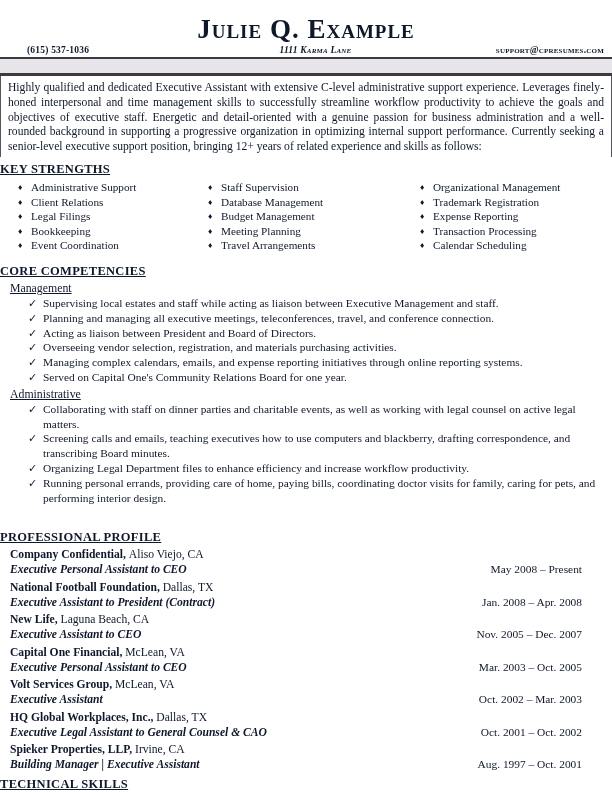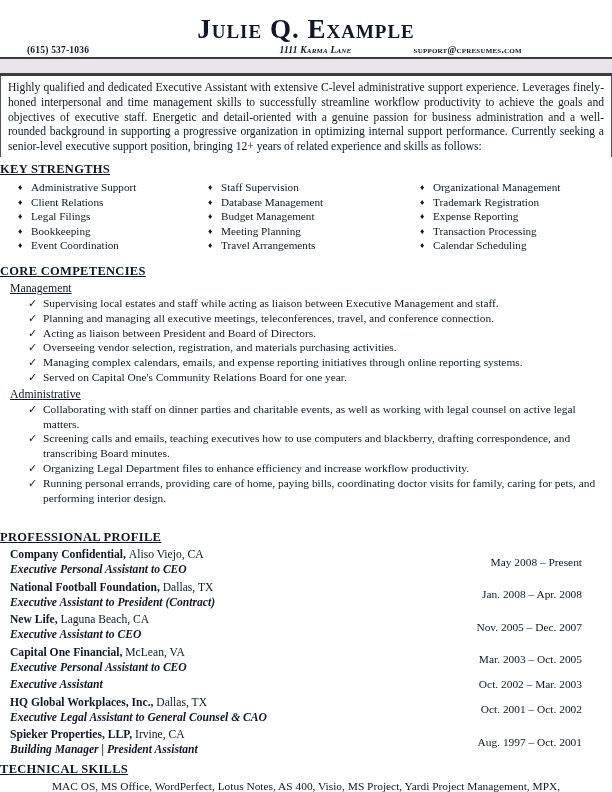--- a/index.html
+++ b/index.html
@@ -14,21 +14,21 @@
     font-size:27px; line-height:30px; letter-spacing:1px; padding-top:14px;
   }
   .contact-row {
     display:flex; justify-content:space-between; align-items:baseline;
     font-variant:small-caps; font-weight:bold; font-size:9.5px;
     padding:1px 8px 2px 8px; letter-spacing:0.2px;
   }
   .contact-row > span { white-space:nowrap; }
   .contact-left  { width:33%; text-align:left;margin-left:19px; }
   .contact-center{ width:34%; text-align:center;font-style:italic; }
-  .contact-right { width:33%; text-align:left; }
+  .contact-right { width:33%; text-align:right; }
   .rule-band { height:14px; border-top:2.5px solid #3c3c40; border-bottom:3px solid #3c3c40; }
   
   .summary-box {
     border-left:1.5px solid #55555a; border-right:1.5px solid #55555a;
     padding:5px 7px 2px 7px; font-size:11.6px; line-height:14.8px;
     text-align:justify;
   }
   
   .section-heading {
     font-weight:bold; font-size:12.5px;
@@ -51,21 +51,21 @@
     line-height:15px; margin-left:10px; margin-top:2px;
   }
   .cc-item {
     display:flex; margin-left:28px; padding-right:14px;
     font-size:11.4px; line-height:14.8px;
   }
   .cc-check { width:15px; flex:none; font-size:11px; }
   
   .pp-list { margin-top:2px; }
   .pp-entry {
-    display:flex; justify-content:space-between; align-items:center;
+    display:flex; justify-content:space-between; align-items:flex-end;
     padding:0 30px 0 10px; margin-bottom:2.5px;
   }
   .pp-left { font-size:11.6px; line-height:15px; }
   .pp-company { font-weight:bold; }
   .pp-location { font-weight:normal; }
   .pp-title { font-weight:bold; font-style:italic; }
   .pp-dates { font-size:11.4px; line-height:15px; white-space:nowrap; }
   
   .tech-text {
     text-align:center; font-size:11.4px; line-height:15px;
@@ -228,35 +228,36 @@
       </div>
       <div class="pp-entry">
         <div class="pp-left">
           <div><span class="pp-company">Capital One Financial, </span><span class="pp-location">McLean, VA</span></div>
           <div class="pp-title">Executive Personal Assistant to CEO</div>
         </div>
         <div class="pp-dates">Mar. 2003 – Oct. 2005</div>
       </div>
       <div class="pp-entry">
         <div class="pp-left">
+          <div><span class="pp-company">Volt Services Group, </span><span class="pp-location">McLean, VA</span></div>
           <div class="pp-title">Executive Assistant</div>
         </div>
         <div class="pp-dates">Oct. 2002 – Mar. 2003</div>
       </div>
       <div class="pp-entry">
         <div class="pp-left">
           <div><span class="pp-company">HQ Global Workplaces, Inc., </span><span class="pp-location">Dallas, TX</span></div>
           <div class="pp-title">Executive Legal Assistant to General Counsel &amp; CAO</div>
         </div>
         <div class="pp-dates">Oct. 2001 – Oct. 2002</div>
       </div>
       <div class="pp-entry">
         <div class="pp-left">
           <div><span class="pp-company">Spieker Properties, LLP, </span><span class="pp-location">Irvine, CA</span></div>
-          <div class="pp-title">Building Manager | President Assistant</div>
+          <div class="pp-title">Building Manager | Executive Assistant</div>
         </div>
         <div class="pp-dates">Aug. 1997 – Oct. 2001</div>
       </div>
     </div>
 
   <div class="section-heading sh-technical">TECHNICAL SKILLS</div>
   <div class="tech-text">MAC OS, MS Office, WordPerfect, Lotus Notes, AS 400, Visio, MS Project, Yardi Project Management, MPX, QuickBooks, Access, Crystal Reports</div>
 
 </div>
 

